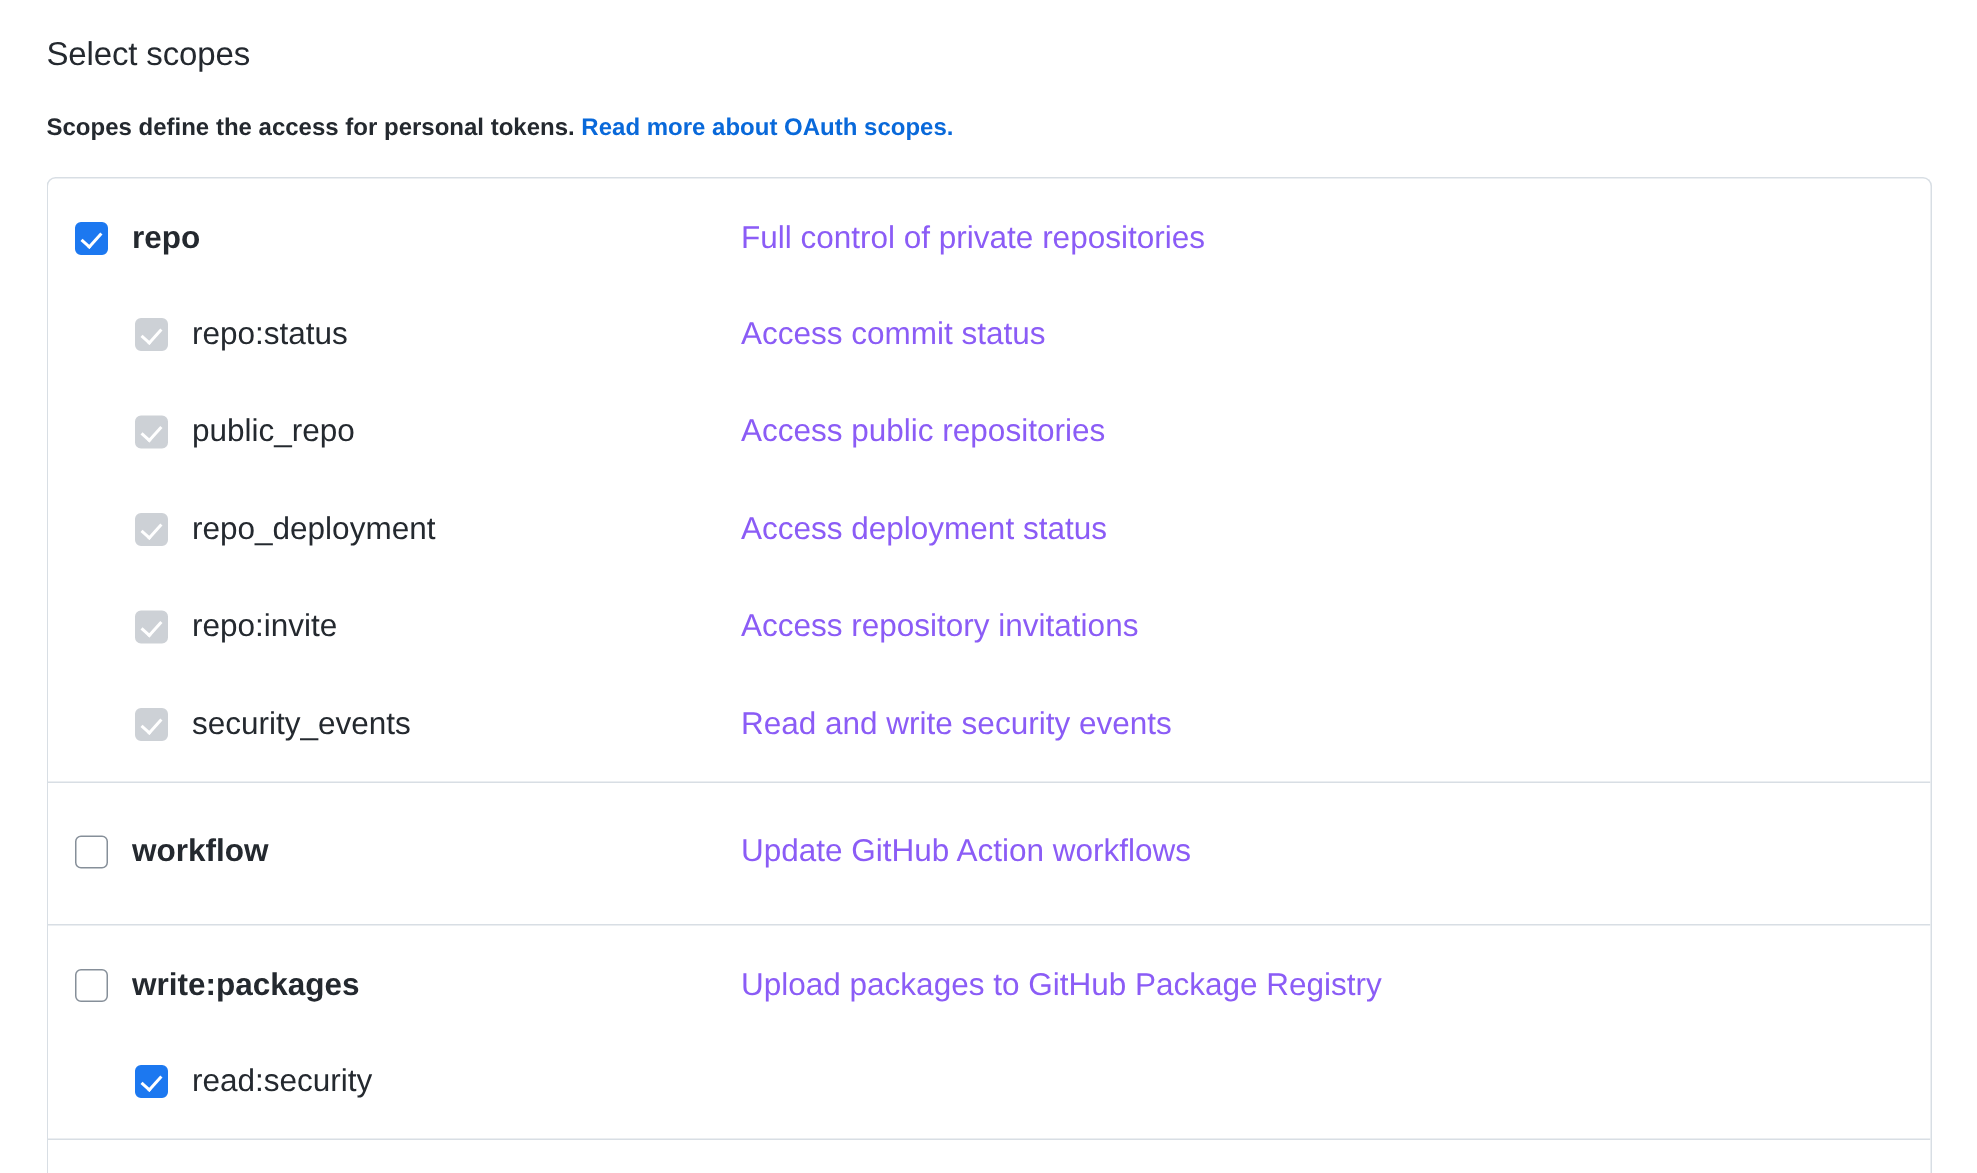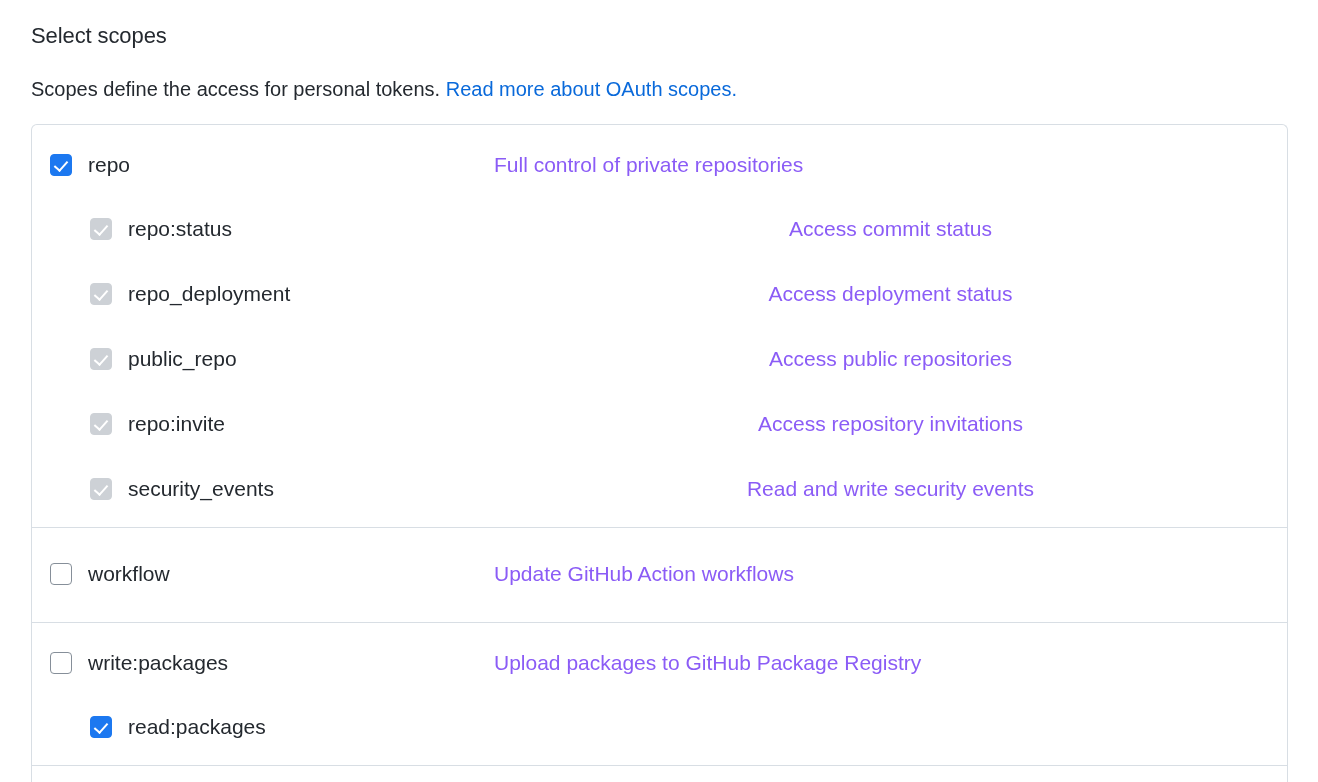--- a/index.html
+++ b/index.html
@@ -23,25 +23,25 @@
   .page-title {
     font-size: 22px;
     font-weight: normal;
     color: #24292f;
     line-height: 1.25;
     margin: 0 0 0 0;
     letter-spacing: -0.1px;
   }
 
   .page-subtitle {
-    font-size: 20px;
+    font-size: 16px;
     color: #24292f;
     line-height: 1.3;
     margin: 26px 0 10px 0;
-    font-weight: normal;
+    font-weight: bold;
   }
 
   .oauth-link {
     color: #0969da;
     text-decoration: none;
   }
 
   .scopes-box {
     margin-top: 22px;
     width: 1257px;
@@ -60,21 +60,21 @@
     border-bottom: 1px solid #d8dee4;
   }
 
   .scope-row {
     display: flex;
     align-items: center;
     min-height: 54px;
     padding: 0;
   }
   .scope-row.parent { padding: 12px 0 10px 0; }
-  .scope-row.child  { padding: 0 0 11px 0; text-align: center; }
+  .scope-row.child  { padding: 0 0 11px 0; }
   .scope-group .scope-row.parent:first-child { padding-top: 13px; }
   .scope-group > .scope-row.child:last-child { }
   .scope-group.solo .scope-row.parent { padding: 19px 0 21px 0; }
 
   .cb-cell {
     width: 462px;
     display: flex;
     align-items: center;
     box-sizing: border-box;
     padding-left: 18px;
@@ -118,21 +118,21 @@
   .checkbox.disabled-checked::after {
     border-width: 0 2.4px 2.4px 0;
   }
 
   .scope-label {
     font-size: 21px;
     color: #24292f;
     margin-left: 16px;
     white-space: nowrap;
   }
-  .scope-label.bold { font-weight: normal; }
+  .scope-label.bold { font-weight: bold; }
   .scope-label.normal { font-weight: normal; }
 
   .scope-desc {
     font-size: 21px;
     color: #8b5cf6;
     font-weight: normal;
     white-space: nowrap;
     flex: 1 1 auto;
   }
 </style>
@@ -160,30 +160,30 @@
         <div class="scope-row child">
           <div class="cb-cell indented">
             <span class="checkbox disabled-checked"></span>
             <span class="scope-label normal">repo:status</span>
           </div>
           <div class="scope-desc">Access commit status</div>
         </div>
         <div class="scope-row child">
           <div class="cb-cell indented">
             <span class="checkbox disabled-checked"></span>
+            <span class="scope-label normal">public_repo</span>
+          </div>
+          <div class="scope-desc">Access public repositories</div>
+        </div>
+        <div class="scope-row child">
+          <div class="cb-cell indented">
+            <span class="checkbox disabled-checked"></span>
             <span class="scope-label normal">repo_deployment</span>
           </div>
           <div class="scope-desc">Access deployment status</div>
-        </div>
-        <div class="scope-row child">
-          <div class="cb-cell indented">
-            <span class="checkbox disabled-checked"></span>
-            <span class="scope-label normal">public_repo</span>
-          </div>
-          <div class="scope-desc">Access public repositories</div>
         </div>
         <div class="scope-row child">
           <div class="cb-cell indented">
             <span class="checkbox disabled-checked"></span>
             <span class="scope-label normal">repo:invite</span>
           </div>
           <div class="scope-desc">Access repository invitations</div>
         </div>
         <div class="scope-row child">
           <div class="cb-cell indented">
@@ -206,21 +206,21 @@
         <div class="scope-row parent">
           <div class="cb-cell">
             <span class="checkbox unchecked"></span>
             <span class="scope-label bold">write:packages</span>
           </div>
           <div class="scope-desc">Upload packages to GitHub Package Registry</div>
         </div>
         <div class="scope-row child">
           <div class="cb-cell indented">
             <span class="checkbox checked"></span>
-            <span class="scope-label normal">read:packages</span>
+            <span class="scope-label normal">read:security</span>
           </div>
         </div>
       </div>
       <div class="scope-group solo">
         <div class="scope-row parent"></div>
       </div>
     </div>
 
 </div>
 

